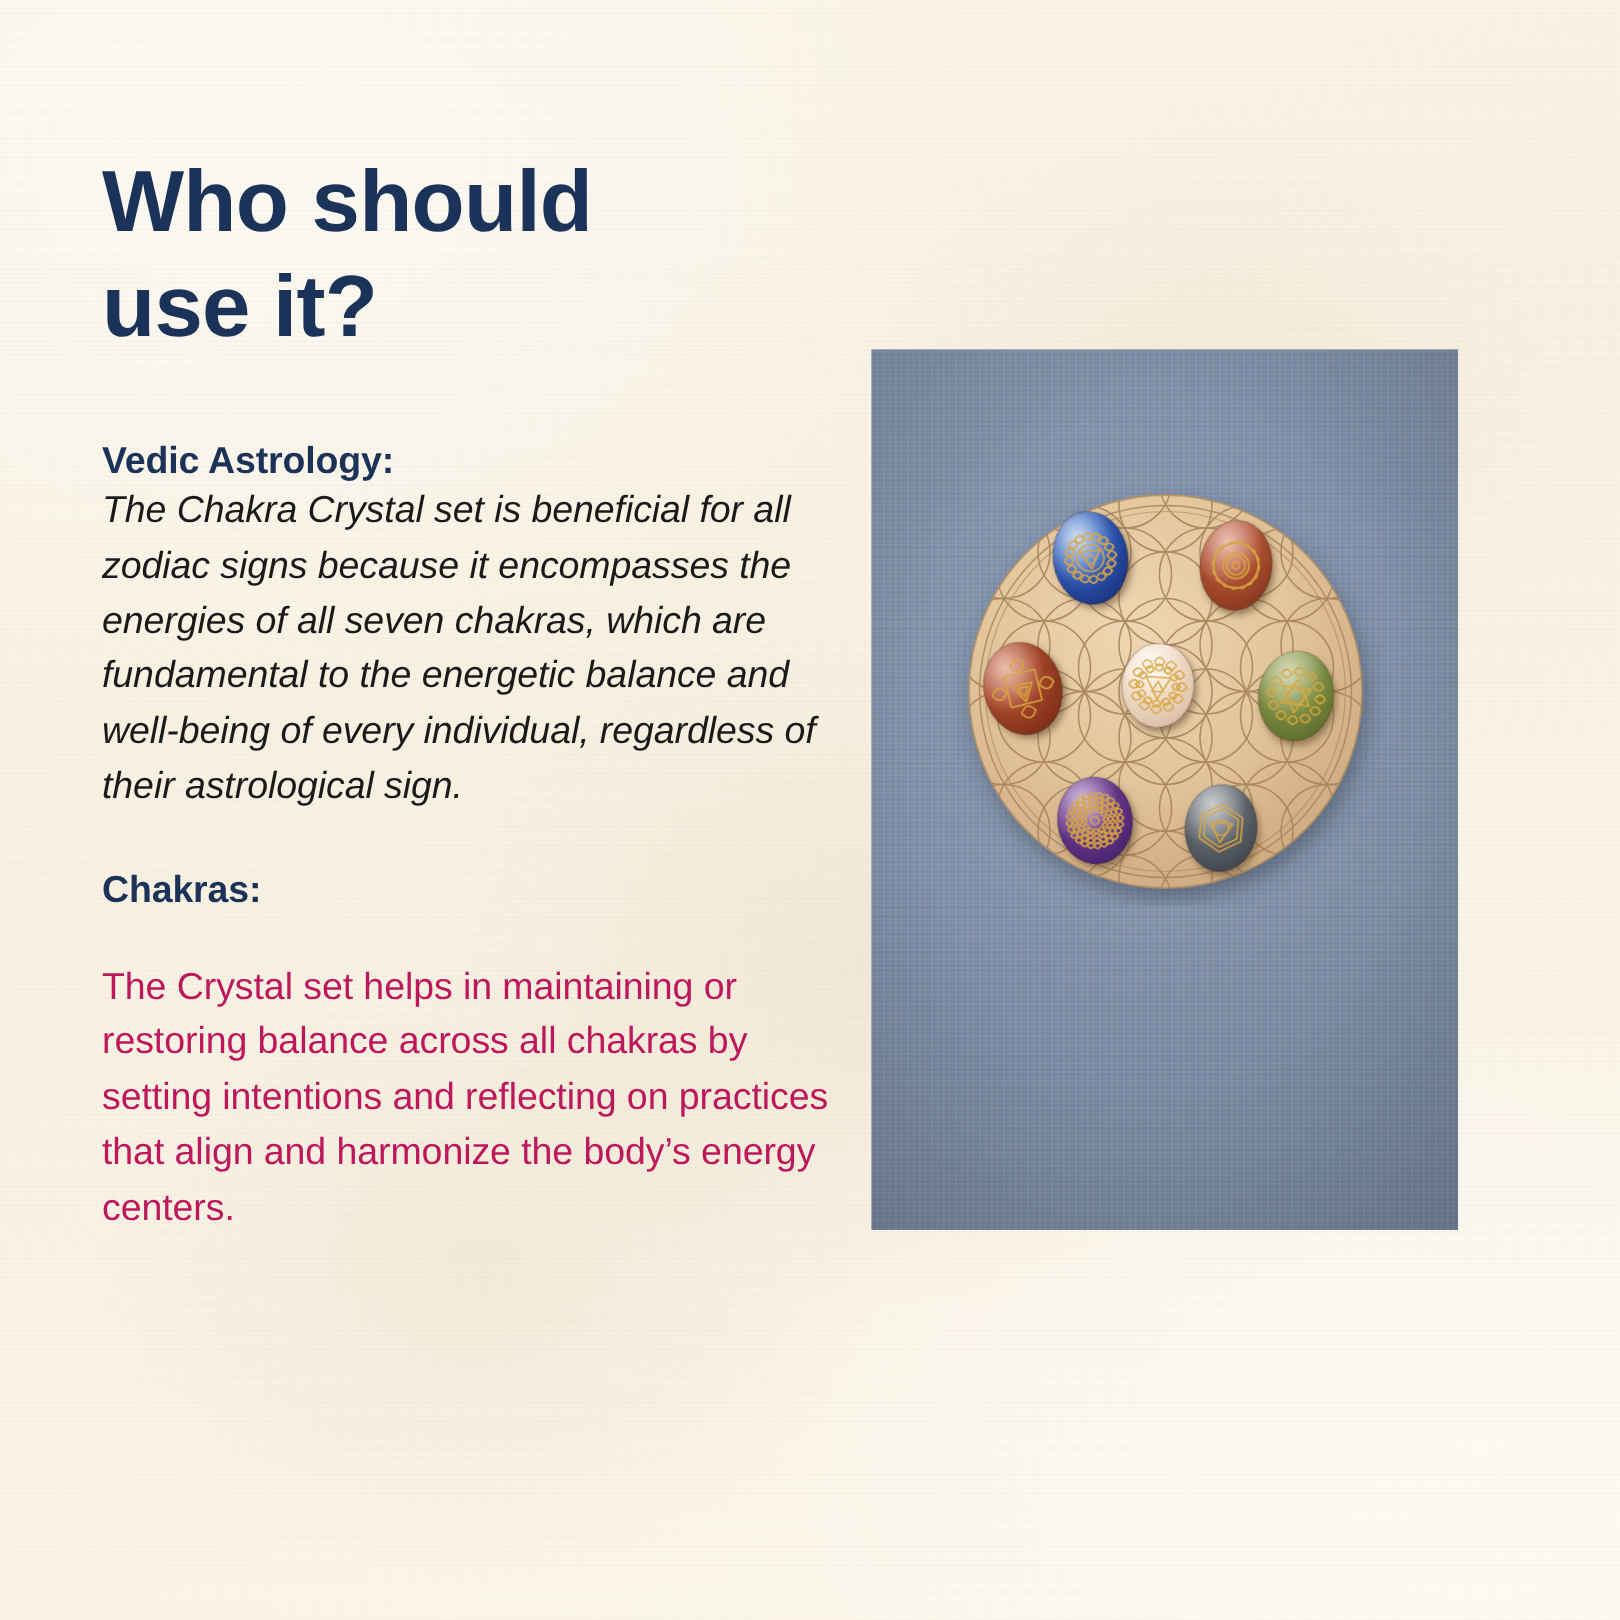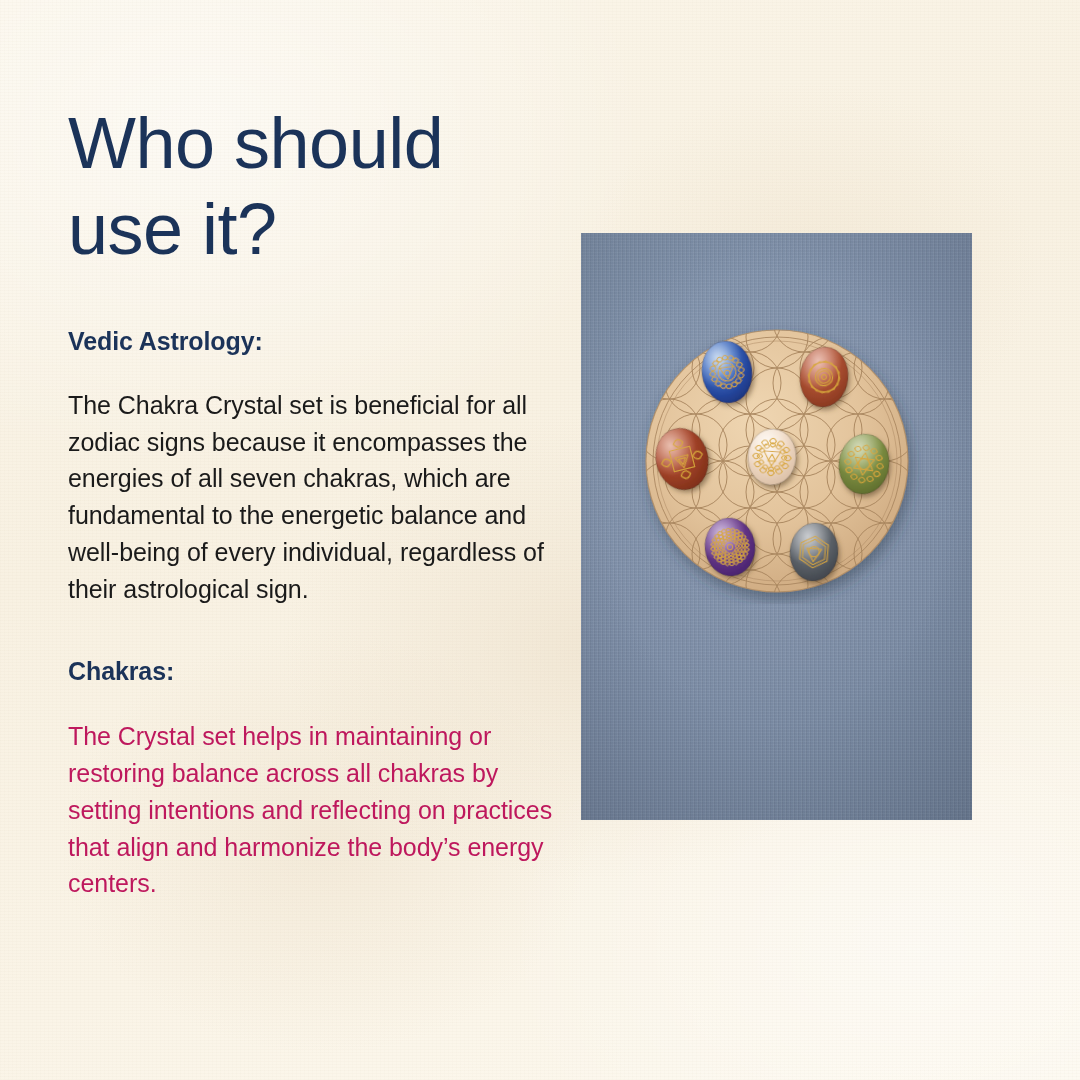--- a/index.html
+++ b/index.html
@@ -27,37 +27,37 @@
       repeating-linear-gradient(0deg, rgba(180,160,130,.035) 0 1px, rgba(255,255,255,0) 1px 3px),
       repeating-linear-gradient(90deg, rgba(180,160,130,.025) 0 1px, rgba(255,255,255,0) 1px 4px);
     pointer-events:none;
   }
 
   
   #text-column{
     position:absolute;left:68px;top:100px;width:490px;
   }
   .page-title{
-    font-size:72px;line-height:1.20;font-weight:400;
+    font-size:58px;line-height:1.20;font-weight:700;
     color:#1b3359;letter-spacing:-.5px;margin:0 0 0 0;
     white-space:pre-line;
   }
   .section-heading{
     font-size:25px;font-weight:700;color:#1b3359;
     letter-spacing:-.1px;margin:0;
   }
   .body-text{
     font-size:25px;line-height:1.47;font-weight:400;
     letter-spacing:-.05px;margin:0;
   }
   .body-dark{color:#1a1a1a;}
   .body-navy{color:#be185d;}
   #vedic-heading{margin-top:54px;}
-  #vedic-body{margin-top:31px;}
-  #chakras-heading{margin-top:50px;}
+  #vedic-body{font-style:italic;}
+  #chakras-heading{margin-top:36px;}
   #chakras-body{margin-top:32px;}
 
   
   #photo{
     position:absolute;left:581px;top:233px;
     width:391px;height:587px;overflow:hidden;
     background:#7e8fa8;
   }
   #photo-bg{
     position:absolute;inset:0;

